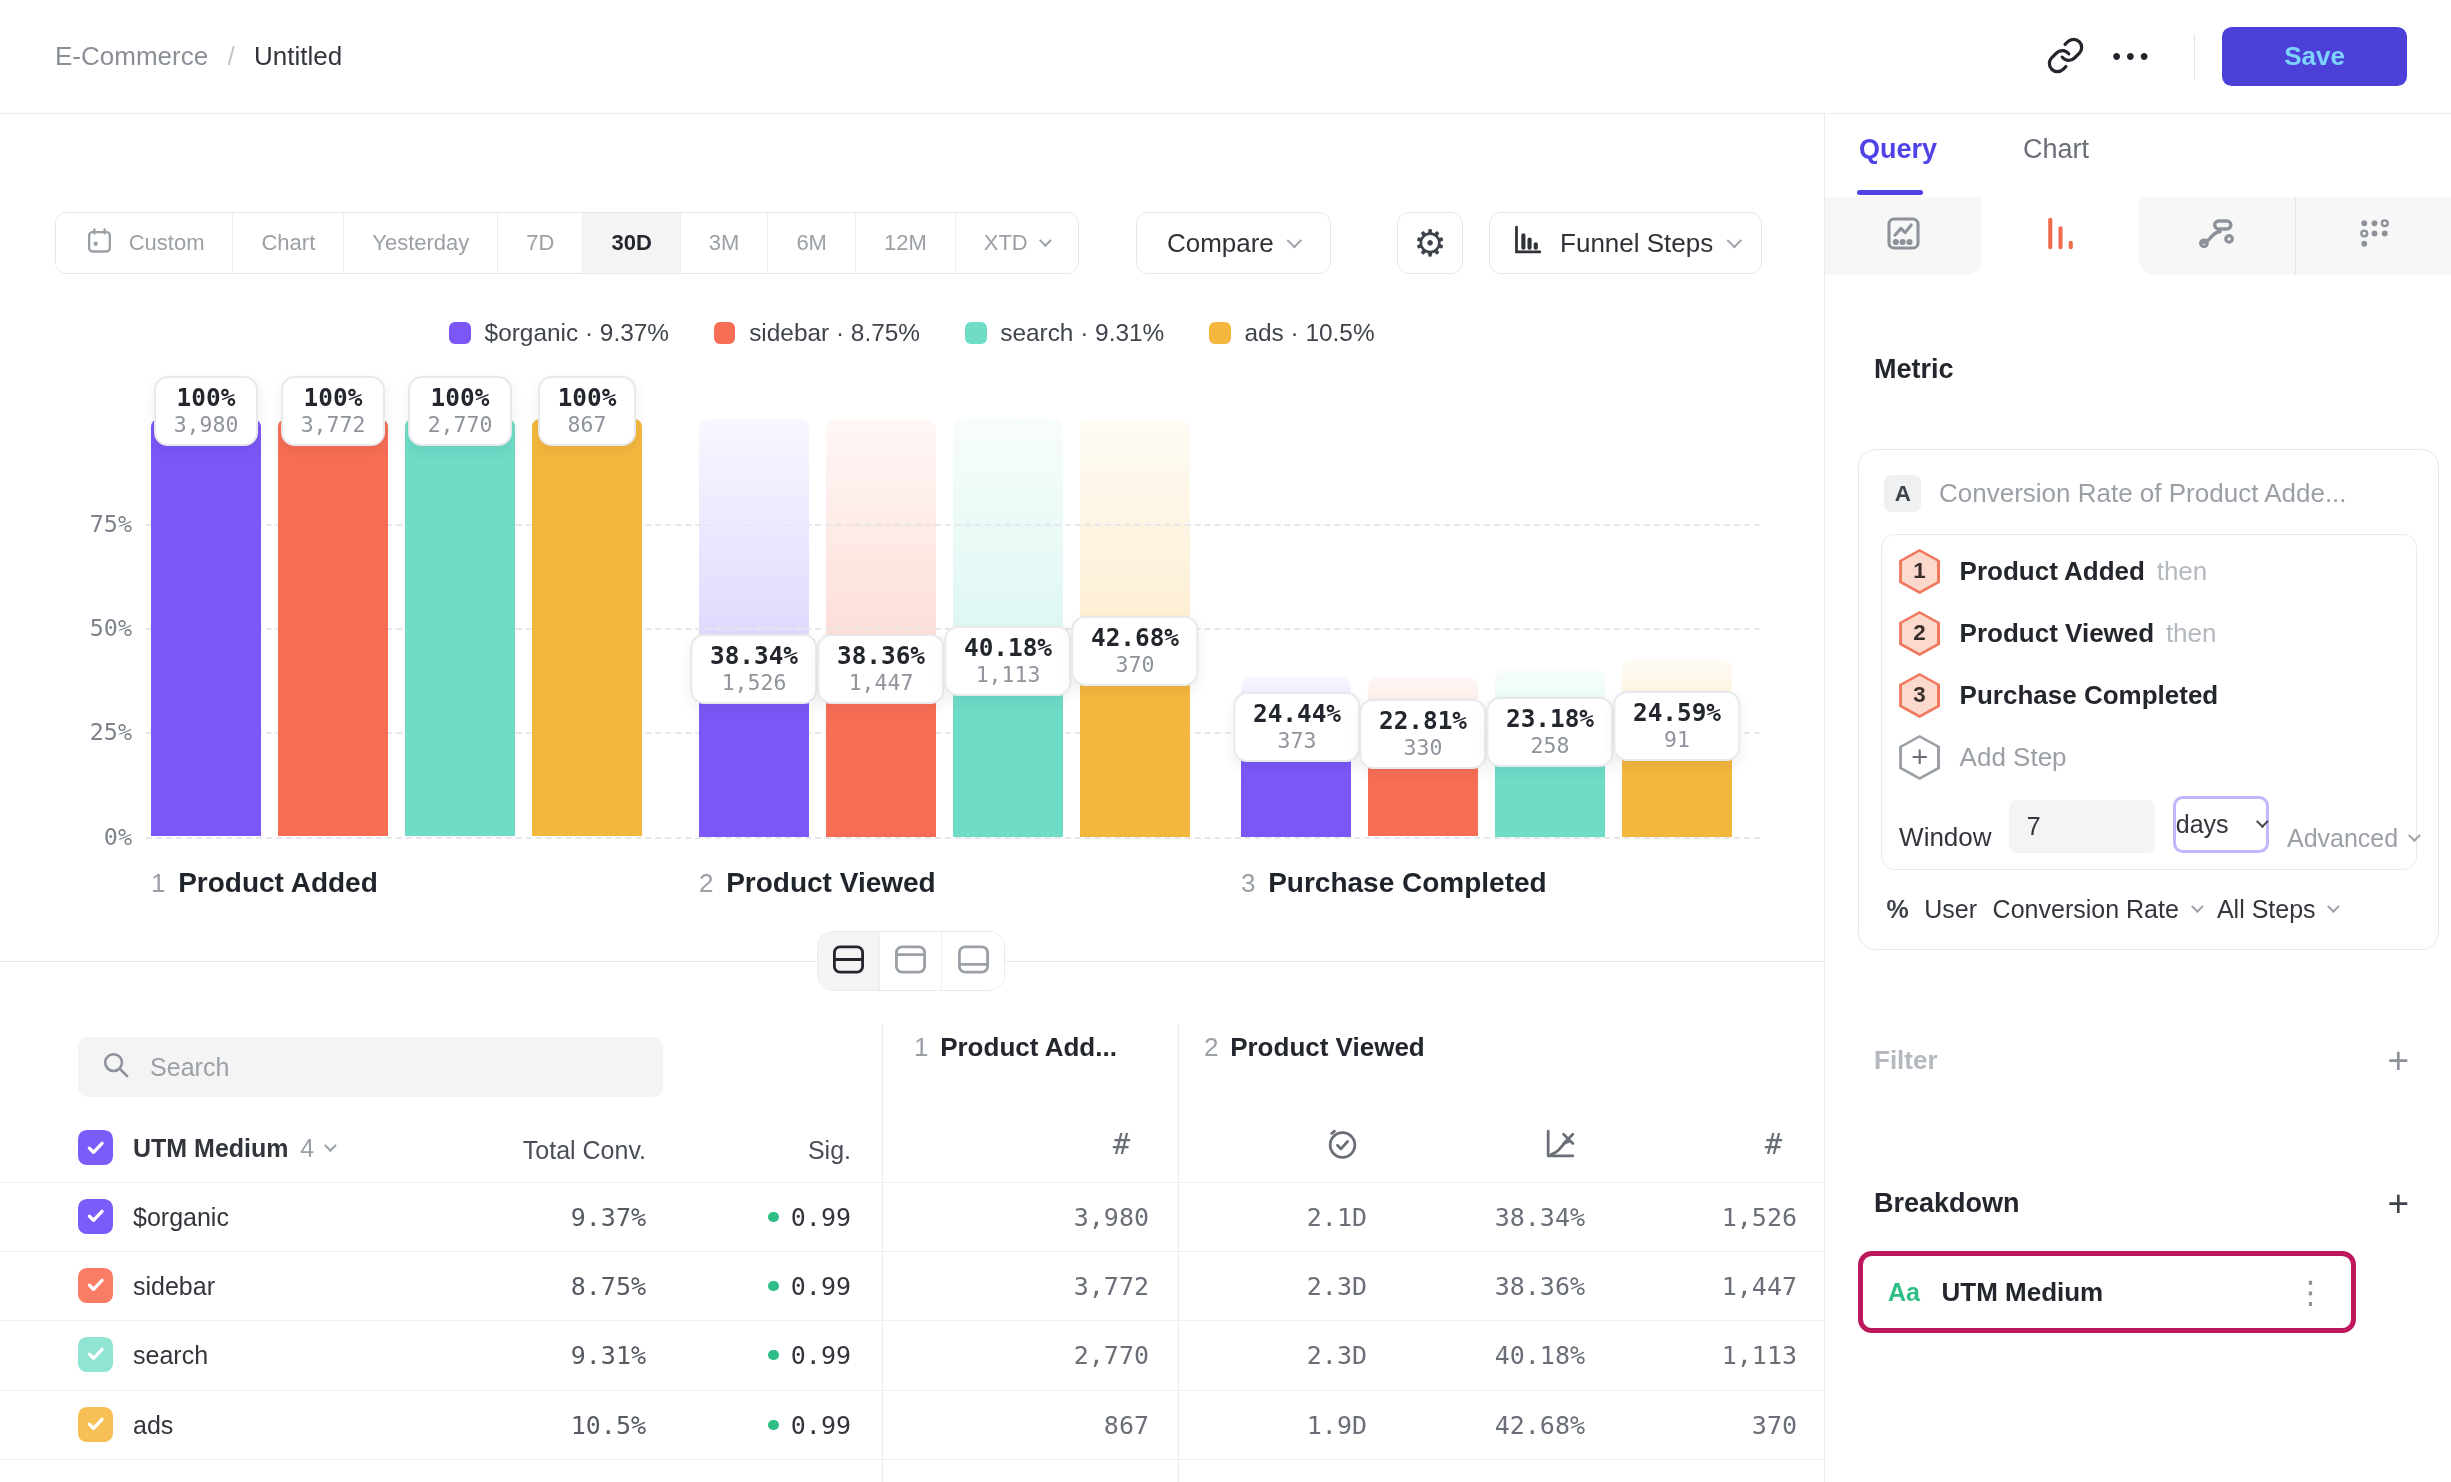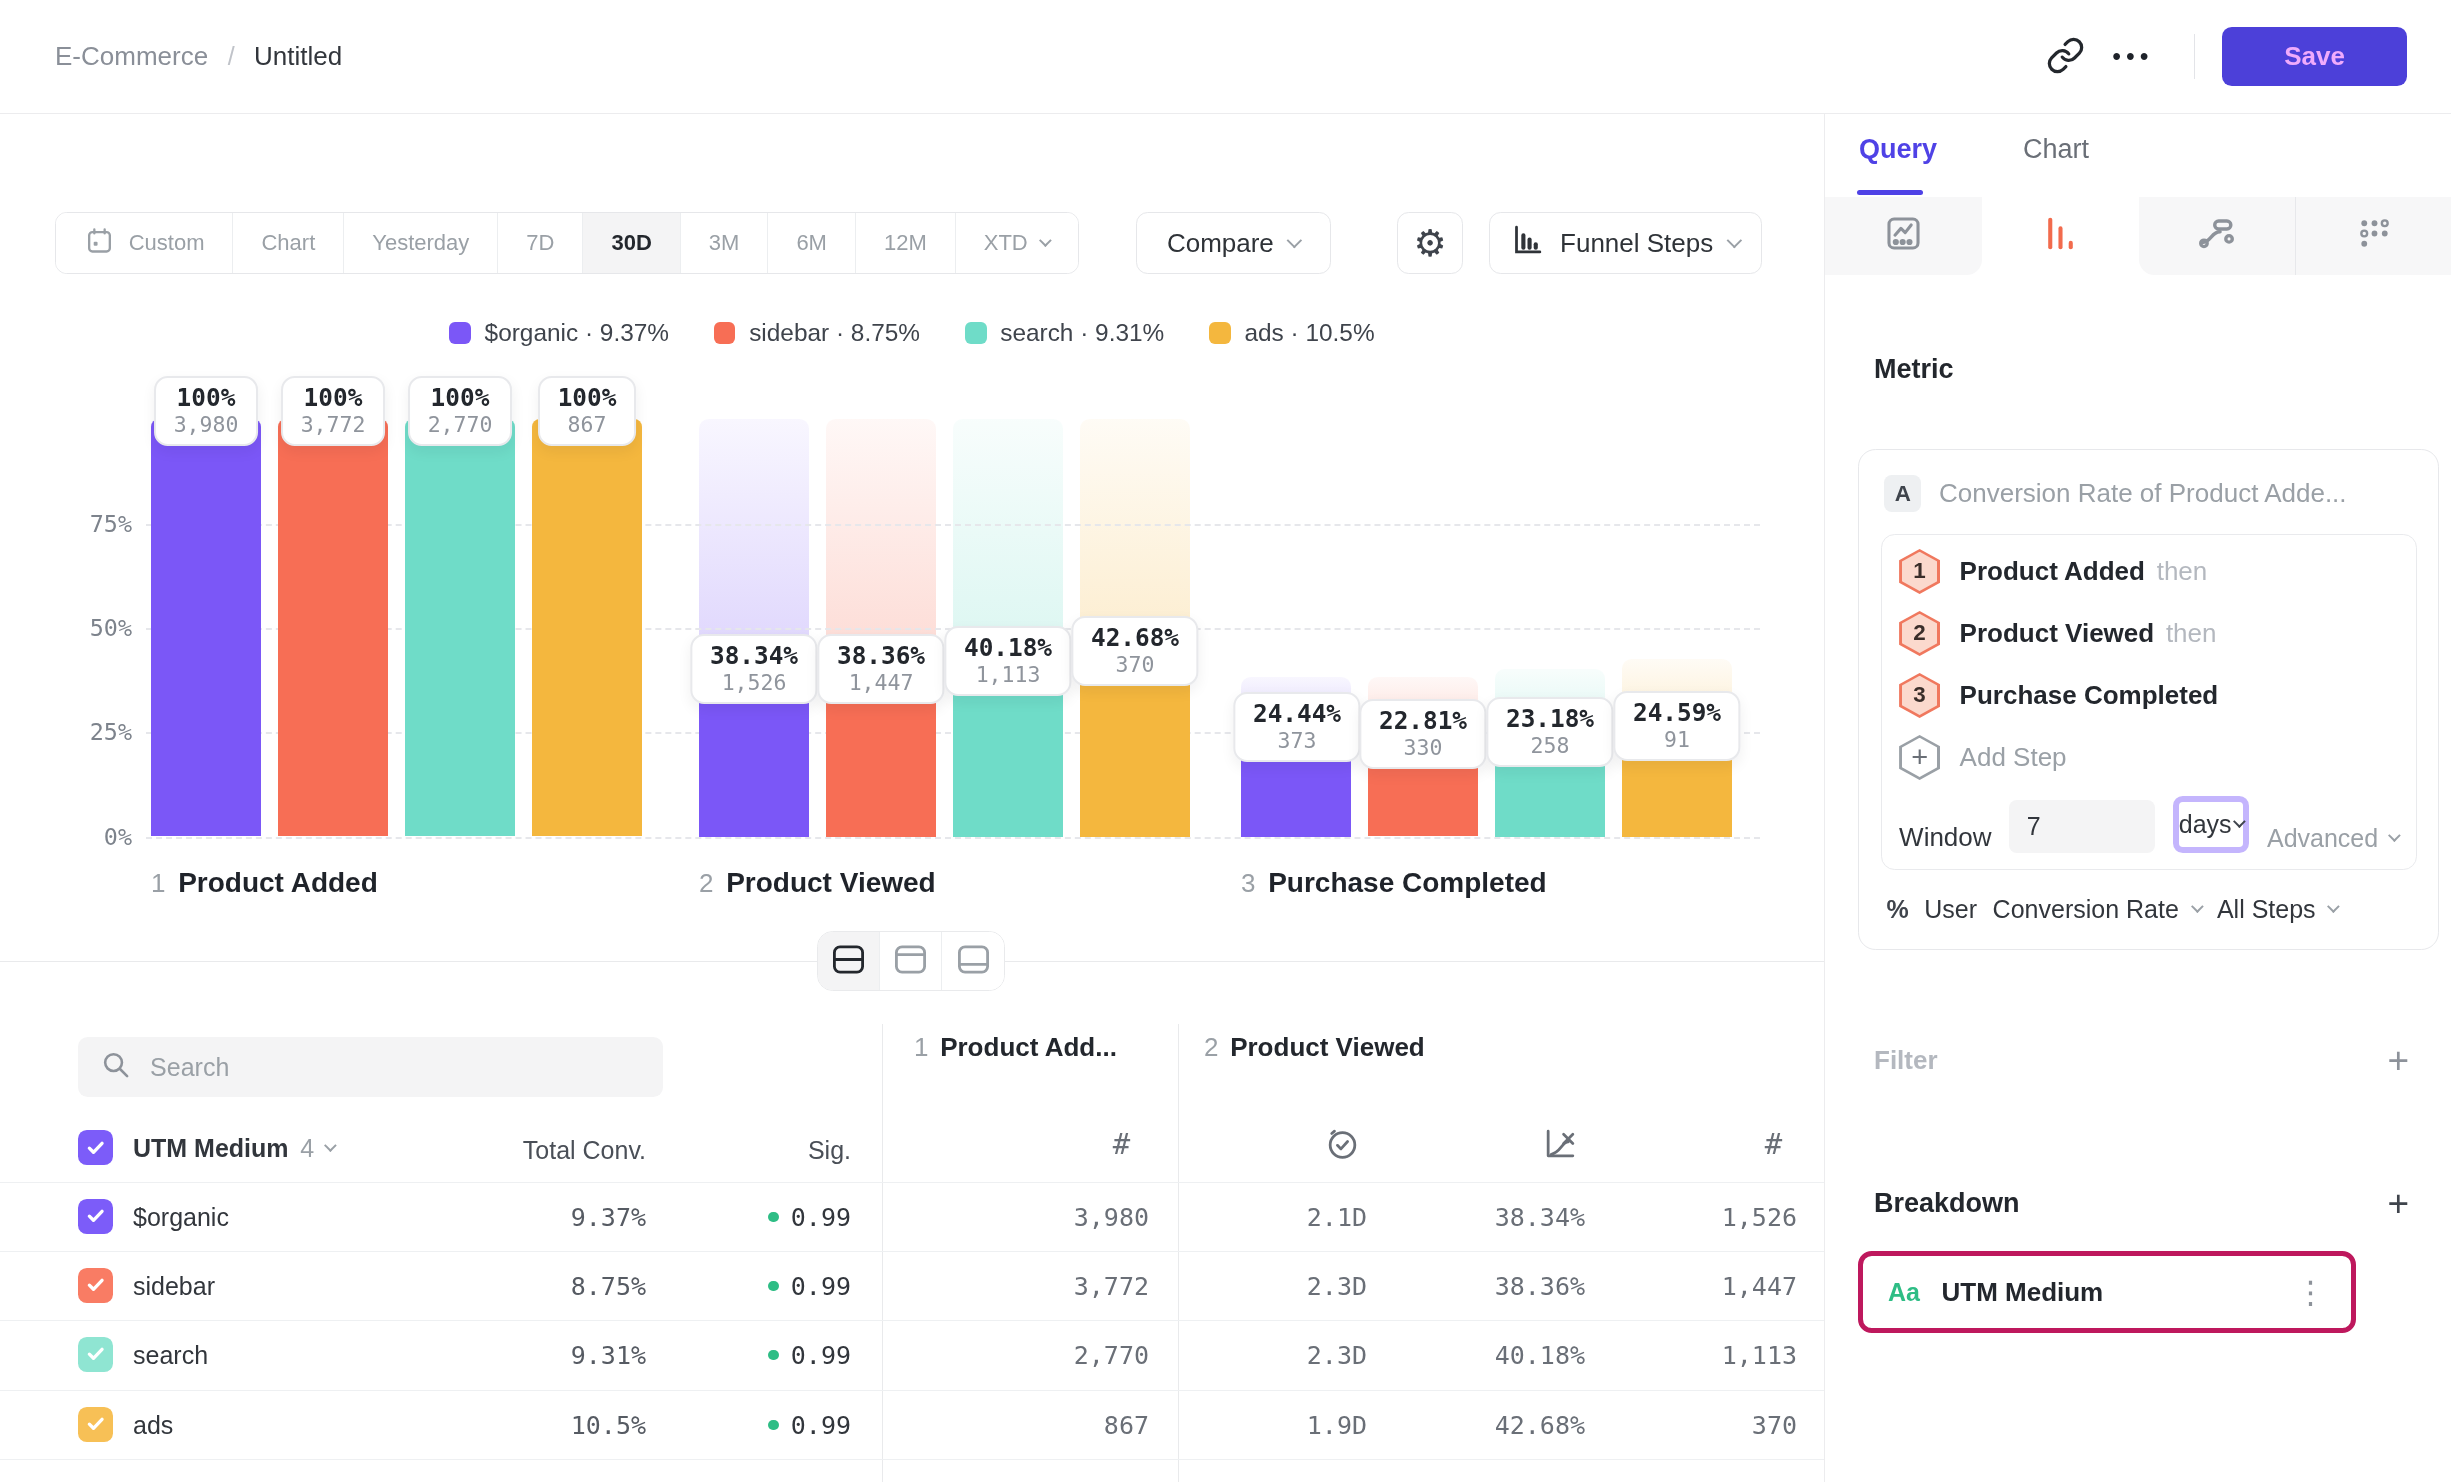--- a/index.html
+++ b/index.html
@@ -15,21 +15,21 @@
   .topbar { position:absolute; top:0; left:0; width:2452px; height:114px;
     border-bottom:1px solid #ececee; display:flex; align-items:center; }
   .crumbs { display:flex; align-items:center; margin-left:55px; gap:19.5px;justify-content:space-between; }
   .crumb-root { color:#8a8f98; font-size:26px; cursor:pointer; }
   .crumb-sep  { color:#c0c3c9; font-size:25px; }
   .crumb-title{ color:#32363c; font-size:26px; font-weight:500; }
   .hdr-actions { margin-left:auto; margin-right:45px; display:flex; align-items:center; }
   .icon-btn { background:none; border:none; cursor:pointer; display:flex; align-items:center; justify-content:center; padding:9.8px 13.7px; }
   .dots { font-size:25px; letter-spacing:4.9px; color:#1f232a; }
   .hdr-sep { width:1px; height:45px; background:#e3e4e8; margin:0 27px; }
-  .save-btn { width:185px; height:59px; border-radius:9.8px; background:#4c40d9; color:#f0abfc;
+  .save-btn { width:185px; height:59px; border-radius:9.8px; background:#4c40d9; color:#7dd3fc;
     font-size:26px; font-weight:600; border:none; cursor:pointer; font-family:inherit; }
 
   
   .left  { position:absolute; top:114px; left:0; width:1824px; height:1368px; }
   .panel { position:absolute; top:114px; left:1824px; width:628px; height:1368px; border-left:1px solid #ececee; background:#fff; }
 
   
   .range-group { position:absolute; left:55px; top:98px; height:62px; display:flex;
     border:1px solid #e6e7ea; border-radius:11.7px; overflow:hidden; background:#fff; }
   .range-btn { display:flex; align-items:center; gap:13.7px; padding:0 28px; font-size:22px;
@@ -124,22 +124,22 @@
   .hex-o { position:absolute; inset:0; clip-path:polygon(50% 0,100% 25%,100% 75%,50% 100%,0 75%,0 25%); }
   .hex-i { position:absolute; inset:2.9px; clip-path:polygon(50% 0,100% 25%,100% 75%,50% 100%,0 75%,0 25%); }
   .hex-n { position:absolute; inset:0; display:flex; align-items:center; justify-content:center; font-size:22.4px; font-weight:600; color:#3a2e2a; }
   .slabel { font-weight:600; color:#23272d; }
   .sthen  { color:#b4b8bf; margin-left:-7.8px; }
   .addlabel { color:#9aa0a6; }
   .wrow { display:flex; align-items:flex-end; gap:17.6px; margin-top:7.8px; }
   .wlabel { font-size:26px; color:#32363c; }
   .winput { width:146px; height:53px; background:#f4f4f5; border:none; border-radius:7.8px; font-size:25px;
     color:#32363c; padding:0 17.6px; outline:none; font-family:inherit; }
-  .wdays { height:57px; width:129px; border:6px solid #c4b5fd; border-radius:9.8px; background:#fff;
-    display:flex; align-items:center; justify-content:center; gap:3px; font-size:25px; color:#32363c; cursor:pointer; }
+  .wdays { height:57px; width:129px; border:3px solid #c4b5fd; border-radius:9.8px; background:#fff;
+    display:flex; align-items:center; justify-content:center; gap:29px; font-size:25px; color:#32363c; cursor:pointer; }
   .wadv { margin-left:auto; color:#9aa0a6; font-size:25px; display:flex; gap:11.7px; align-items:center; cursor:pointer; }
   .mrow { display:flex; align-items:center; gap:15.6px; margin:25px 0 0 5.9px; font-size:25px; color:#32363c; font-weight:500; cursor:pointer; }
   .brow { display:flex; align-items:center; gap:13.7px; margin:19.5px 0 0 5.9px; font-size:25px; color:#32363c; font-weight:500; cursor:pointer; }
   .sec-row { position:absolute; left:49px; right:43px; display:flex; justify-content:space-between; align-items:center; }
   .filter-label { color:#b4b8bf; font-size:26px; font-weight:600; }
   .bd-label { color:#23272d; font-weight:700; font-size:27px; }
   .plus { font-size:37px; font-weight:300; color:#8d929a; cursor:pointer; line-height:1; }
   .plus.dark { color:#3f444c; }
   .bd-card { position:absolute; top:1137px; left:33px; width:498px; height:82px; border:5px solid #be185d;
     border-radius:13.7px; display:flex; align-items:center; padding:0 25px; gap:21.5px; cursor:pointer; background:#fff; }

